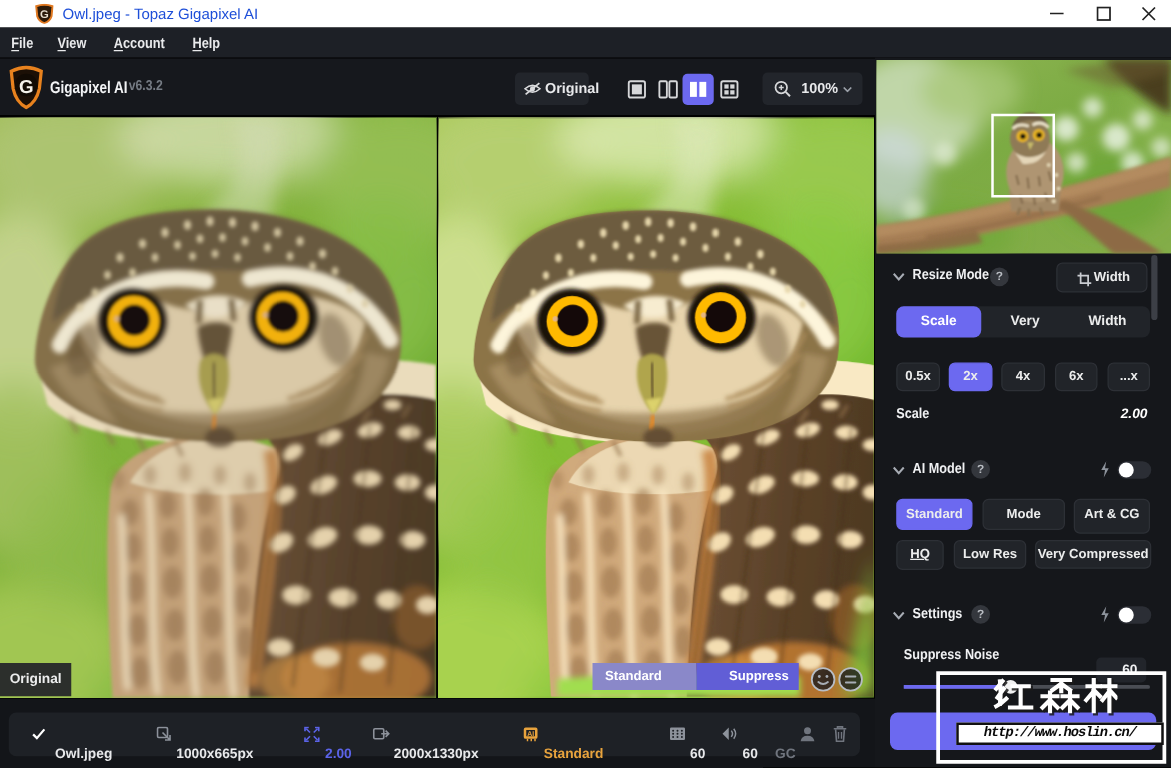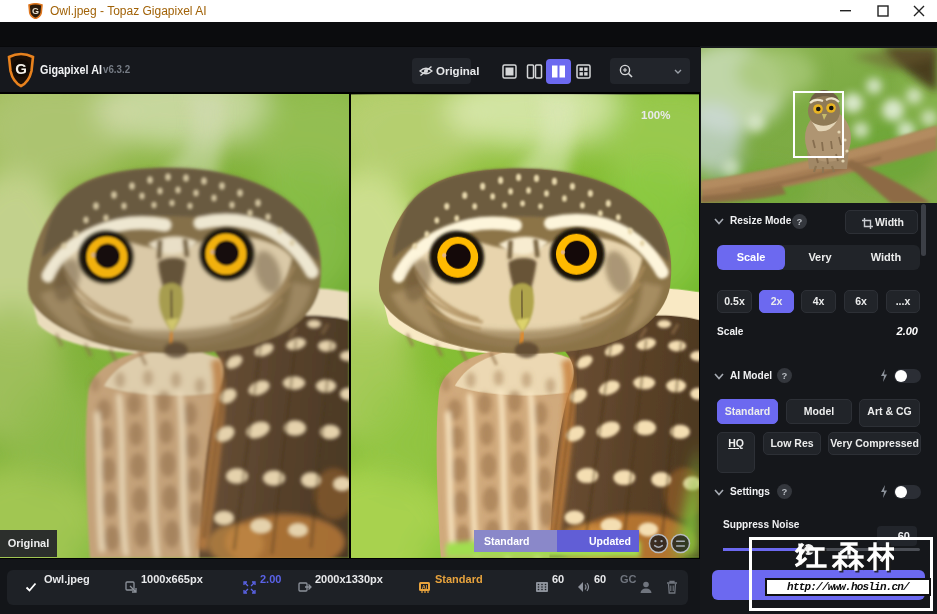--- a/index.html
+++ b/index.html
@@ -2,21 +2,21 @@
 <html><head>
 <meta charset="utf-8">
 <style>
 * { margin:0; padding:0; box-sizing:border-box; }
 html,body { width:937px; height:614px; overflow:hidden; background:#000; font-family:"Liberation Sans", sans-serif; }
 #app { position:relative; width:937px; height:614px; background:#0b0c0e; }
 .abs { position:absolute; }
 
 
 #titlebar { left:0; top:0; width:937px; height:22px; background:#ffffff; }
-#titlebar .title { position:absolute; left:50px; top:4px; font-size:12px; color:#a16207; }
+#titlebar .title { position:absolute; left:50px; top:4px; font-size:12px; color:#1d4ed8; }
 
 
 #menubar { left:0; top:22px; width:937px; height:24px; background:#1d2026; }
 .menuitem { position:absolute; top:5px; color:#e9eaec; font-size:12px; font-weight:bold; transform:scaleX(0.85); transform-origin:0 0; }
 .menuitem u { text-decoration:underline; text-underline-offset:2px; }
 
 
 #toolbar { left:0; top:46px; width:937px; height:46px; background:#16181d; border-top:1px solid #08090b; }
 #apptitle { position:absolute; left:40px; top:15px; font-size:13.5px; font-weight:bold; color:#f2f3f5; transform:scaleX(0.8); transform-origin:0 0; }
 #appver { position:absolute; left:103px; top:16px; font-size:11.5px; font-weight:bold; color:#767c85; transform:scaleX(0.85); transform-origin:0 0; }
@@ -32,21 +32,21 @@
 #bar-su { left:474px; top:438px; width:165px; height:22px; font-size:10.5px; font-weight:bold; color:#fff; z-index:5; }
 #bar-su .l { position:absolute; left:0; width:83px; height:22px; background:#8a88c9; }
 #bar-su .r { position:absolute; left:83px; width:82px; height:22px; background:#615ed6; }
 #bar-su .l span { margin-left:10px; line-height:22px; display:inline-block; }
 #bar-su .r span { float:right; margin-right:8px; line-height:22px; }
 .emobtn { position:absolute; top:441px; width:21px; height:21px; z-index:5; }
 
 
 #statusarea { left:0; top:559px; width:700px; height:55px; background:#131519; }
 #statusbar { position:absolute; left:7px; top:11px; width:681px; height:35px; background:#1e2126; border-radius:6px; }
-.sbtext { position:absolute; top:14px; font-size:11px; font-weight:bold; color:#e8e9eb; }
+.sbtext { position:absolute; top:38px; font-size:11px; font-weight:bold; color:#e8e9eb; }
 .sbgray { color:#70757e; }
 .sbicon { position:absolute; }
 
 
 #panel { left:700px; top:46px; width:237px; height:568px; background:#15171b; }
 #navigator { position:absolute; left:1px; top:2px; width:236px; height:155px; overflow:hidden; }
 #navrect { position:absolute; left:93px; top:45px; width:51px; height:67px; border:2.5px solid #fff; }
 .sectionlabel { position:absolute; font-size:11.5px; font-weight:bold; color:#f0f1f3; transform:scaleX(0.88); transform-origin:0 0; white-space:nowrap; }
 .qmark { position:absolute; width:15px; height:15px; border-radius:50%; background:#34373d; color:#b9bdc3; font-size:9.5px; font-weight:bold; text-align:center; line-height:15px; }
 .chev { position:absolute; width:10px; height:7px; }
@@ -503,21 +503,21 @@
 </g>
 <g>
             <path d="M325 464 L349 350 L349 464 Z" fill="#7fb244" filter="url(#b7r)"></path>
 <path d="M95 450 Q200 440 290 448 L290 464 L95 464 Z" fill="#9dd05a" filter="url(#b3r)"></path>
           </g>
 </svg></div>
     <div id="tag-original" class="abs">Original</div>
     <div id="bar-su" class="abs">
         <div class="l"><span>Standard</span></div>
         <div class="r">
-          <span>Updated</span>
+          <span>Suppress</span>
         </div>
       </div>
     <svg class="emobtn" style="left:648px;" viewBox="0 0 22 22">
         <circle cx="11" cy="11" r="9.5" fill="rgba(25,26,30,0.78)" stroke="#b8bdc4" stroke-width="1.5"></circle>
         <circle cx="7.8" cy="8.6" r="1.2" fill="#a7adb5"></circle>
         <circle cx="14.2" cy="8.6" r="1.2" fill="#a7adb5"></circle>
         <path d="M7 13.2 Q11 16.6 15 13.2" stroke="#a7adb5" stroke-width="1.6" fill="none" stroke-linecap="round"></path>
       </svg>
     <svg class="emobtn" style="left:670px;" viewBox="0 0 22 22">
         <circle cx="11" cy="11" r="9.5" fill="rgba(25,26,30,0.78)" stroke="#b8bdc4" stroke-width="1.5"></circle>
@@ -535,20 +535,26 @@
         <rect width="11" height="1.4" fill="#222"></rect>
       </svg>
     <svg class="abs" style="left:877px; top:5px;" width="12" height="12">
         <rect x="1" y="1" width="10" height="10" fill="none" stroke="#222" stroke-width="1.4"></rect>
       </svg>
     <svg class="abs" style="left:913px; top:5px;" width="12" height="12">
         <path d="M1 1 L11 11 M11 1 L1 11" stroke="#222" stroke-width="1.4"></path>
       </svg>
   </div>
 
+  <div id="menubar" class="abs">
+    <span class="menuitem" style="left:9px;"><u>F</u>ile</span>
+    <span class="menuitem" style="left:46px;"><u>V</u>iew</span>
+    <span class="menuitem" style="left:91px;"><u>A</u>ccount</span>
+    <span class="menuitem" style="left:154px;"><u>H</u>elp</span>
+  </div>
 
   <div id="toolbar" class="abs">
     <svg class="abs" style="left:7px; top:5px;" width="28" height="36" viewBox="0 0 28 36">
       <path d="M2 5 Q14 -1 26 5 L24.5 19 Q22 30 14 34 Q6 30 3.5 19 Z" fill="#1c1006" stroke="#e8821e" stroke-width="2.6"></path>
       <circle cx="14" cy="16" r="9" fill="#120b04"></circle>
       <text x="14" y="22" font-size="15" font-weight="bold" fill="#f5f2ea" text-anchor="middle" font-family="Liberation Sans">G</text>
     </svg>
     <span id="apptitle">Gigapixel AI</span>
     <span id="appver">v6.3.2</span>
     <div class="tbtn" style="left:412px; width:59px;">
@@ -585,21 +591,21 @@
           <rect x="8.5" y="13.2" width="3.4" height="3.4" fill="#d6d7d9"></rect>
           <rect x="13.2" y="13.2" width="3.4" height="3.4" fill="#d6d7d9"></rect>
         </svg>
     </div>
     <div class="tbtn" style="left:610px; width:80px;">
       <svg class="abs" style="left:9px; top:6px;" width="14" height="14" viewBox="0 0 14 14">
           <circle cx="6" cy="6" r="4.6" fill="none" stroke="#d6d7d9" stroke-width="1.4"></circle>
           <path d="M9.5 9.5 L13 13" stroke="#d6d7d9" stroke-width="1.6"></path>
           <path d="M4 6 H8 M6 4 V8" stroke="#d6d7d9" stroke-width="1.1"></path>
         </svg>
-      <span class="abs" style="left:31px; top:7px;margin-top:44px;">100%</span>
+      <span class="abs" style="left:31px; top:7px;">100%</span>
       <svg class="abs" style="left:64px; top:11px;" width="8" height="5" viewBox="0 0 8 5">
           <path d="M1 1 L4 4 L7 1" fill="none" stroke="#9ba0a8" stroke-width="1.4"></path>
         </svg>
     </div>
   </div>
 
   <div id="statusarea" class="abs">
     <div id="statusbar"></div>
     <svg class="sbicon" style="left:25px; top:23px;" width="12" height="10" viewBox="0 0 12 10">
         <path d="M1.5 5.5 L4.5 8.5 L10.5 1.5" fill="none" stroke="#fff" stroke-width="1.8"></path>
@@ -776,23 +782,23 @@
       </svg>
     <span class="sectionlabel" style="left:30px; top:323px;">AI Model</span>
     <span class="qmark" style="left:77px; top:322px;">?</span>
     <svg class="abs" style="left:179px; top:322px;" width="10" height="15" viewBox="0 0 10 15">
         <path d="M6 1 L2 8 H5 L4 14 L8 6.5 H5 Z" fill="#8d939c"></path>
       </svg>
     <div class="toggle" style="left:194px; top:323px;">
         <div class="knob"></div>
       </div>
     <div class="pbtn sel" style="left:17px; top:353px; width:61px; height:25px; line-height:23px;">Standard</div>
-    <div class="pbtn" style="left:86px; top:353px; width:66px; height:25px; line-height:23px;">Model</div>
+    <div class="pbtn" style="left:86px; top:353px; width:66px; height:25px; line-height:23px;">Mode</div>
     <div class="pbtn" style="left:159px; top:353px; width:61px; height:28px; line-height:23px;">Art &amp; CG</div>
-    <div class="pbtn" style="left:17px; top:386px; width:38px; height:41px; line-height:21px;text-decoration:underline;">HQ</div>
+    <div class="pbtn" style="left:17px; top:386px; width:38px; height:24px; line-height:21px;text-decoration:underline;">HQ</div>
     <div class="pbtn" style="left:63px; top:386px; width:58px; height:23px; line-height:21px;">Low Res</div>
     <div class="pbtn" style="left:128px; top:386px; width:93px; height:23px; line-height:21px;">Very Compressed</div>
 
     <svg class="chev" style="left:14px; top:443px;" viewBox="0 0 10 7">
         <path d="M1 1 L5 5.5 L9 1" fill="none" stroke="#a7acb4" stroke-width="1.6"></path>
       </svg>
     <span class="sectionlabel" style="left:30px; top:439px;">Settings</span>
     <span class="qmark" style="left:77px; top:438px;">?</span>
     <svg class="abs" style="left:179px; top:438px;" width="10" height="15" viewBox="0 0 10 15">
         <path d="M6 1 L2 8 H5 L4 14 L8 6.5 H5 Z" fill="#8d939c"></path>

